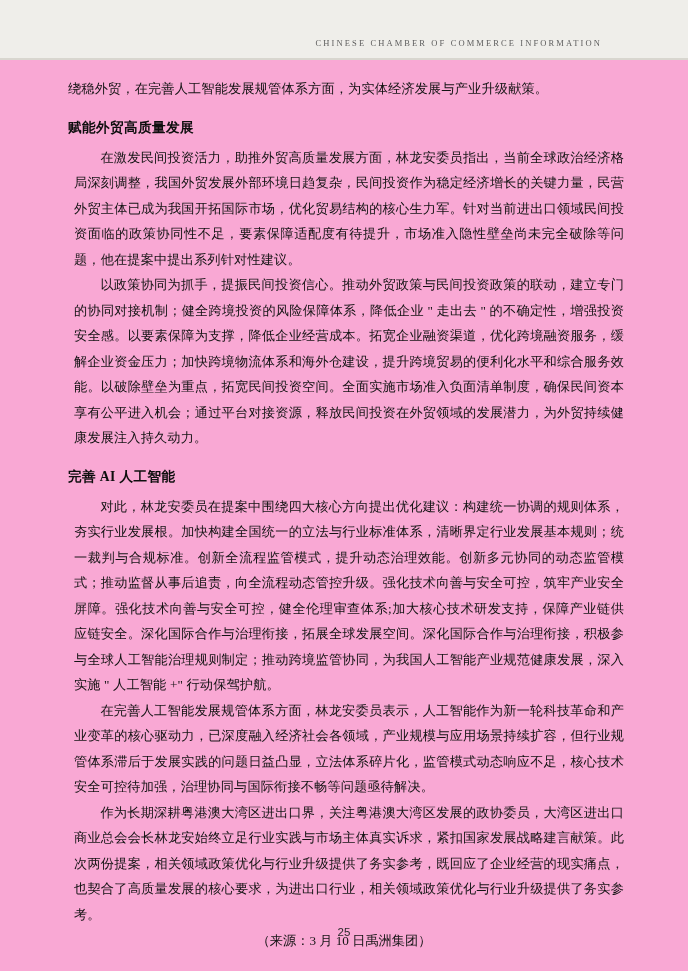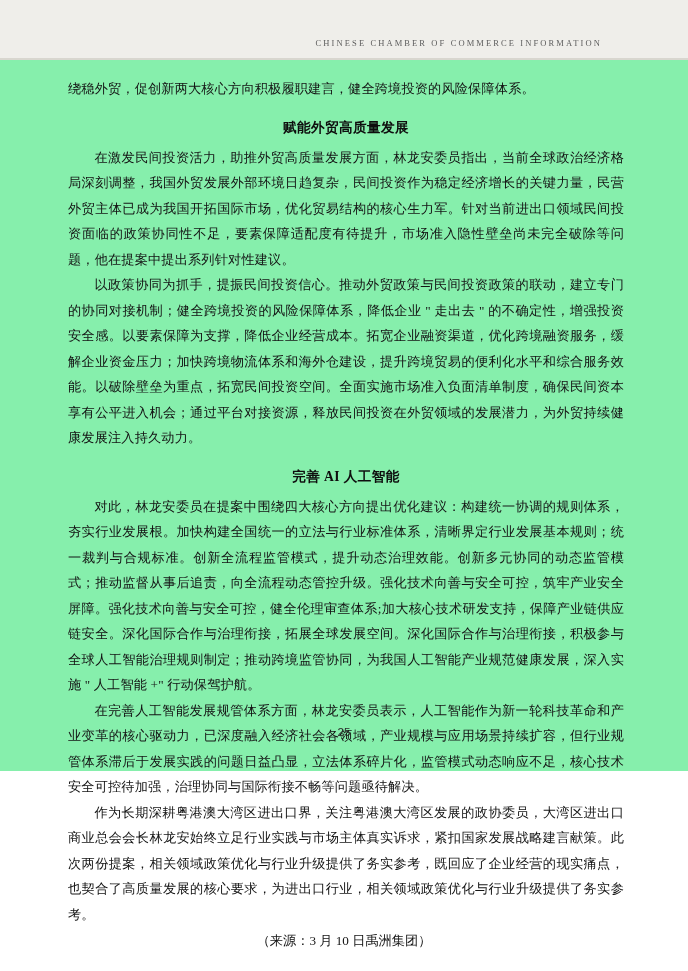--- a/index.html
+++ b/index.html
@@ -10,23 +10,23 @@
     width: 688px;
     height: 971px;
     background: #ffffff;
     font-family: "Liberation Serif", serif;
     color: #111111;
     overflow: hidden;
   }
   .page {
     position: relative;
     width: 688px;
-    height: 771px;
+    height: 971px;
     box-sizing: border-box;
-    background: #86efac;
+    background: #f9a8d4;
   }
   
   .header-band {
     position: absolute;
     top: 0;
     left: 0;
     width: 688px;
     height: 58px;
     background: #efeeea;
   }
@@ -58,27 +58,28 @@
     margin: 0 0 0 0;
     font-size: 13.2px;
     line-height: 25.5px;
     text-align: justify;
     text-justify: inter-ideograph;
     letter-spacing: 0.15px;
     color: #131313;
   }
   p.indent {
     text-indent: 2em;
+    margin-left: 6px;
   }
   h2.section-title {
     margin: 13px 0 4px 0;
     font-size: 13.6px;
     line-height: 26px;
     font-weight: bold;
-    text-align: center;
+    text-align: left;
     color: #0e0e0e;
     letter-spacing: 0.4px;
   }
   .source-line {
     margin-top: 1px;
     font-size: 13.2px;
     line-height: 25.5px;
     text-align: center;
     padding-right: 4px;
     color: #131313;
@@ -98,21 +99,21 @@
 <body>
 
 <div class="page">
 
   <div class="header-band"></div>
   <div class="header-rule"></div>
   <div class="header-title">CHINESE CHAMBER OF COMMERCE INFORMATION</div>
 
   <div class="content">
 
-    <p class="body-text">绕稳外贸，促创新两大核心方向积极履职建言，健全跨境投资的风险保障体系。</p>
+    <p class="body-text">绕稳外贸，在完善人工智能发展规管体系方面，为实体经济发展与产业升级献策。</p>
 
     <h2 class="section-title">赋能外贸高质量发展</h2>
 
     <p class="body-text indent">在激发民间投资活力，助推外贸高质量发展方面，林龙安委员指出，当前全球政治经济格局深刻调整，我国外贸发展外部环境日趋复杂，民间投资作为稳定经济增长的关键力量，民营外贸主体已成为我国开拓国际市场，优化贸易结构的核心生力军。针对当前进出口领域民间投资面临的政策协同性不足，要素保障适配度有待提升，市场准入隐性壁垒尚未完全破除等问题，他在提案中提出系列针对性建议。</p>
 
     <p class="body-text indent">以政策协同为抓手，提振民间投资信心。推动外贸政策与民间投资政策的联动，建立专门的协同对接机制；健全跨境投资的风险保障体系，降低企业 " 走出去 " 的不确定性，增强投资安全感。以要素保障为支撑，降低企业经营成本。拓宽企业融资渠道，优化跨境融资服务，缓解企业资金压力；加快跨境物流体系和海外仓建设，提升跨境贸易的便利化水平和综合服务效能。以破除壁垒为重点，拓宽民间投资空间。全面实施市场准入负面清单制度，确保民间资本享有公平进入机会；通过平台对接资源，释放民间投资在外贸领域的发展潜力，为外贸持续健康发展注入持久动力。</p>
 
     <h2 class="section-title">完善 AI 人工智能</h2>
 
     <p class="body-text indent">对此，林龙安委员在提案中围绕四大核心方向提出优化建议：构建统一协调的规则体系，夯实行业发展根。加快构建全国统一的立法与行业标准体系，清晰界定行业发展基本规则；统一裁判与合规标准。创新全流程监管模式，提升动态治理效能。创新多元协同的动态监管模式；推动监督从事后追责，向全流程动态管控升级。强化技术向善与安全可控，筑牢产业安全屏障。强化技术向善与安全可控，健全伦理审查体系;加大核心技术研发支持，保障产业链供应链安全。深化国际合作与治理衔接，拓展全球发展空间。深化国际合作与治理衔接，积极参与全球人工智能治理规则制定；推动跨境监管协同，为我国人工智能产业规范健康发展，深入实施 " 人工智能 +" 行动保驾护航。</p>

